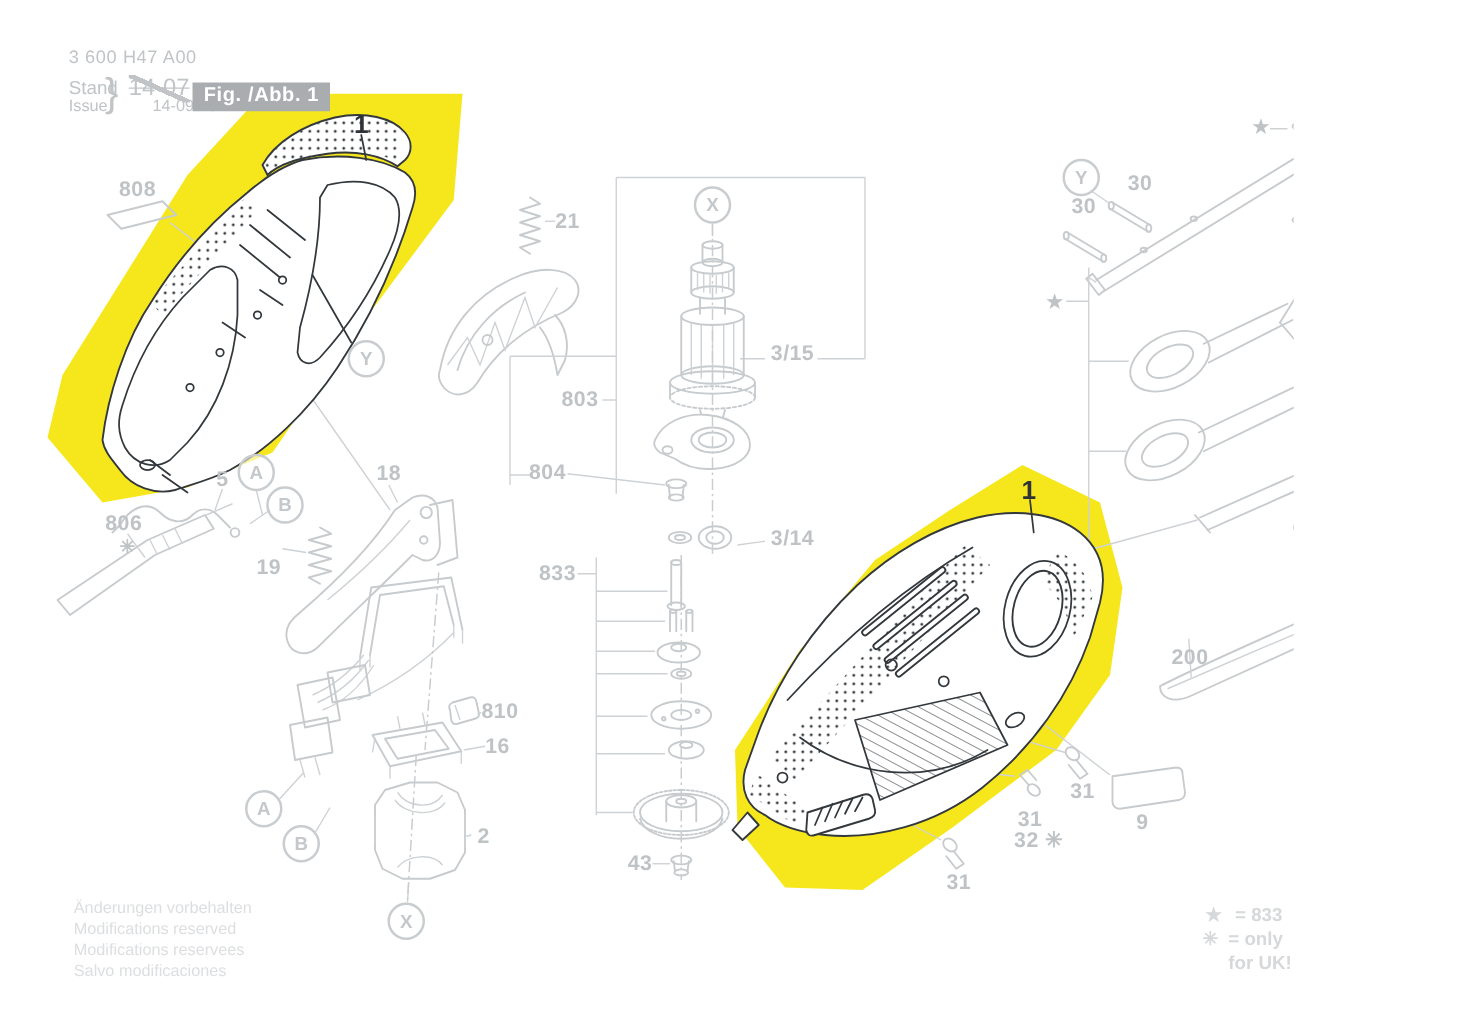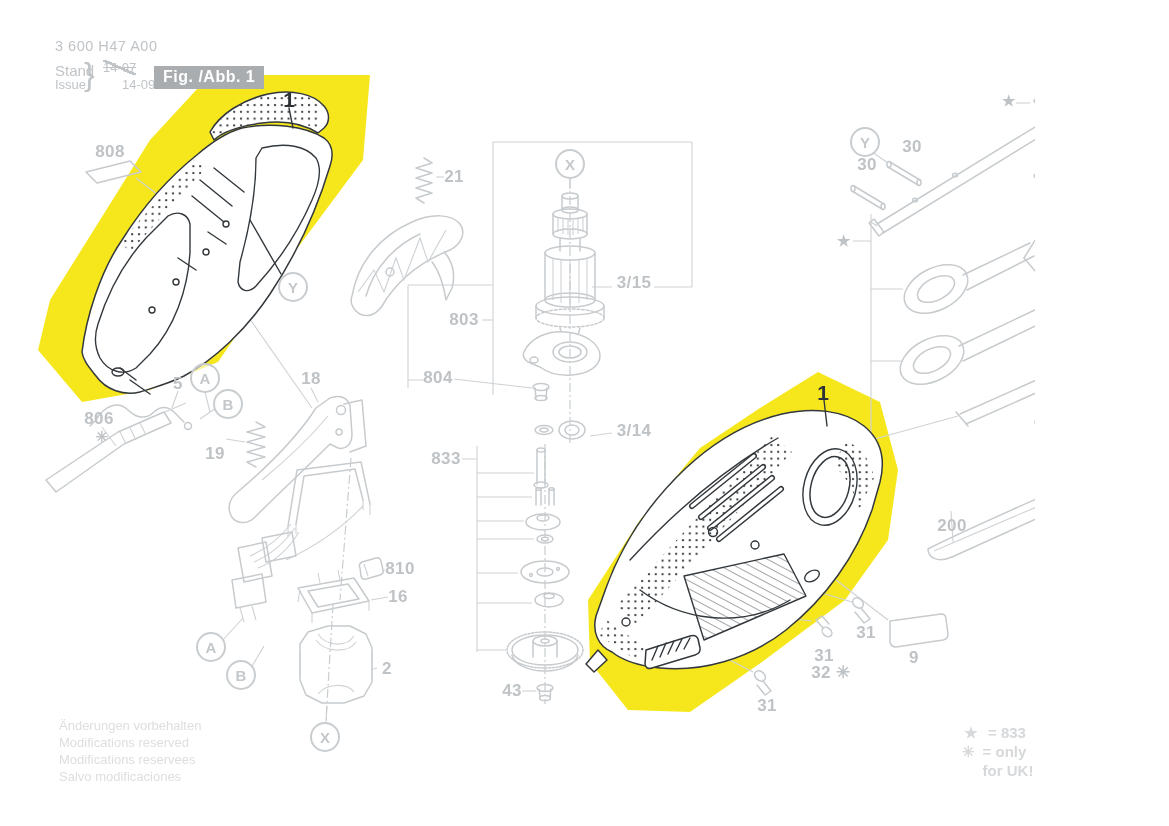--- a/index.html
+++ b/index.html
@@ -20,21 +20,21 @@
   .sm{font-size:15px;}
   .marker{position:absolute;transform:translate(-50%,-50%);width:26px;height:26px;border-radius:50%;
           border:2.5px solid #c9cdd0;color:#c4c8cb;font-weight:bold;font-size:15px;
           display:flex;align-items:center;justify-content:center;background:rgba(255,255,255,.55);}
   
   .hdr{position:absolute;color:#c0c4c7;white-space:nowrap;}
   #type-number{left:55px;top:38px;font-size:14.5px;letter-spacing:.5px;}
   #stand-label{left:55px;top:62px;font-size:15px;}
   #issue-label{left:55px;top:77px;font-size:13px;}
   #stand-brace{left:84px;top:56px;font-size:32px;font-weight:400;}
-  #date-old{left:103px;top:60px;font-size:13px;text-decoration:line-through;
+  #date-old{left:103px;top:60px;font-size:19px;text-decoration:line-through;
             background:linear-gradient(to top right,transparent 45%,#c0c4c7 45%,#c0c4c7 55%,transparent 55%);}
   #date-new{left:100px;top:77px;font-size:13px;margin-left:22px;}
   #fig-box{position:absolute;left:154px;top:66px;background:#a9adb0;color:#ffffff;
            font-weight:bold;font-size:16px;padding:2px 9px 3px 9px;letter-spacing:.5px;}
   
   #revision-notes{position:absolute;left:59px;top:717px;font-size:13px;line-height:17px;color:#dcdee0;}
   #legend{position:absolute;left:962px;top:723px;color:#d6d8da;font-weight:bold;font-size:15px;}
   .legend-row{display:flex;gap:8px;line-height:19px;}
   .legend-sym{width:18px;text-align:center;}
 </style>

